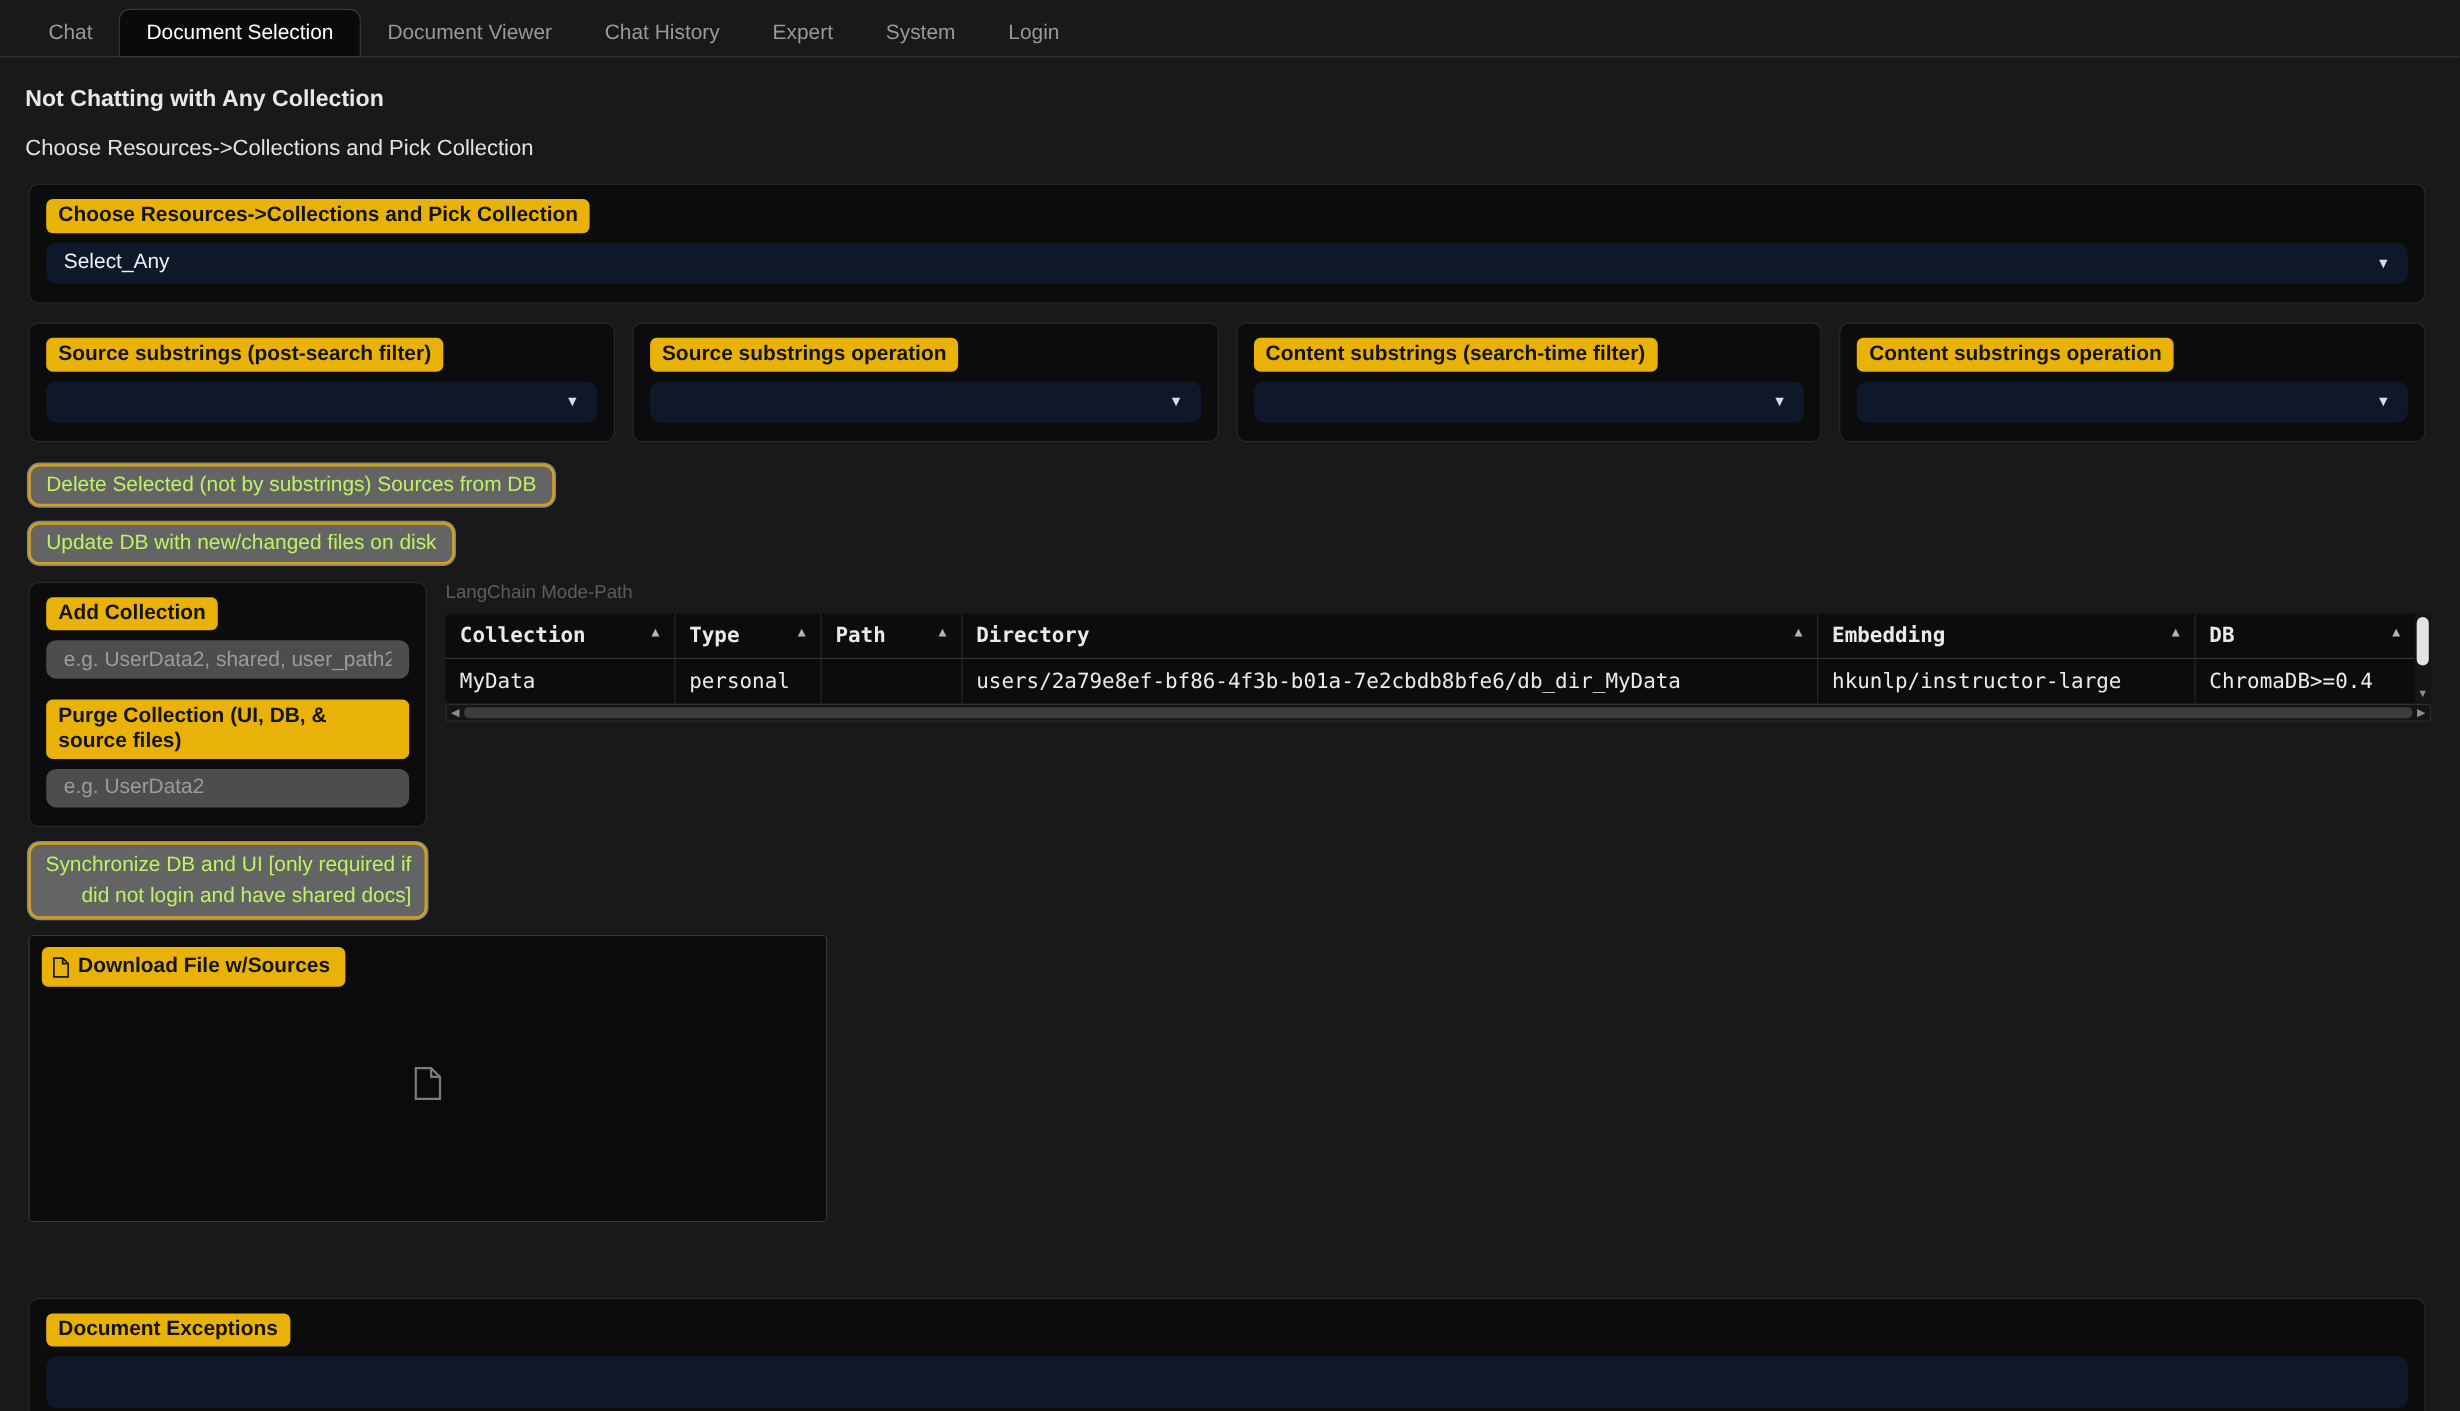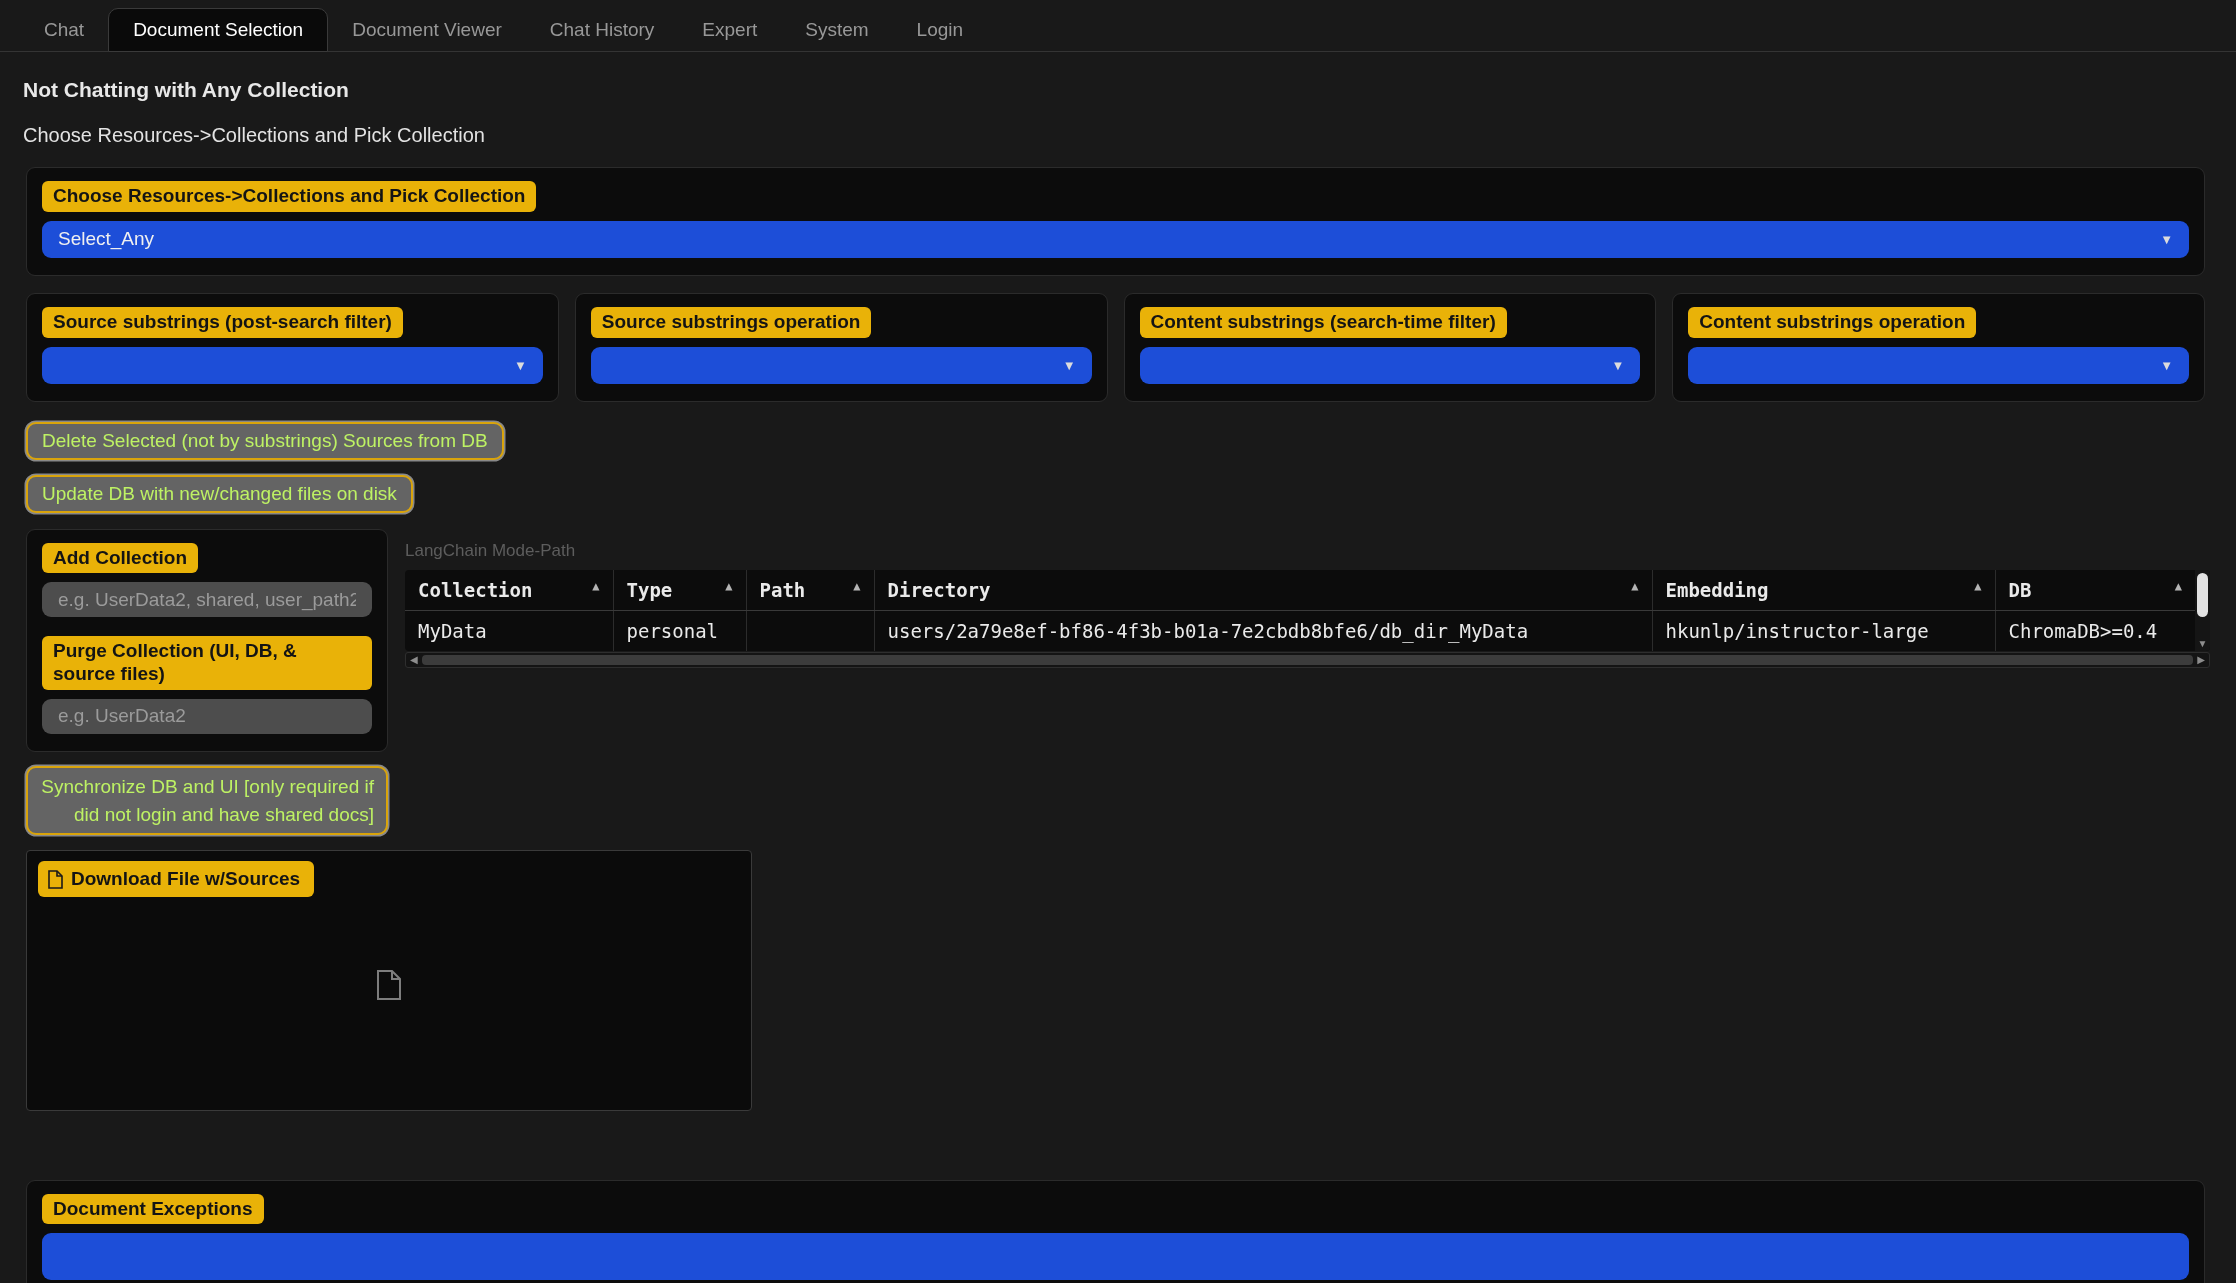--- a/index.html
+++ b/index.html
@@ -12,21 +12,21 @@
   .tab.active { background:#0a0a0a; color:#fff; border:1px solid #3a3a3a; border-radius:10px 10px 0 0; margin-bottom:-1px; }
 
   
   .status-title { font-size:21px; font-weight:bold; margin:26px 0 0 23px; }
   .subtitle { font-size:20px; margin:22px 0 0 23px; color:#e3e3e3; }
 
   
   .panel { background:#0c0c0c; border:1px solid #2b2b2b; border-radius:9px; padding:13px 15px 17px 15px; }
   .badge { display:inline-block; background:#e9b208; color:#141414; font-weight:bold; font-size:19px;
            padding:4px 11px; border-radius:6px; line-height:1.2; }
-  .gray-box { background:#1d4ed8; border-radius:9px; margin-top:9px; }
+  .gray-box { background:#0f172a; border-radius:9px; margin-top:9px; }
   .dropdown { height:37px; display:flex; align-items:center; padding:0 16px; position:relative; cursor:pointer; }
   .dropdown .value { font-size:19px; color:#f0f0f0; }
   .caret { position:absolute; right:16px; top:50%; transform:translateY(-50%); font-size:13px; color:#dcdcdc; }
   input.text-input { width:100%; height:35px; background:#4d4d4d; border:none; border-radius:9px;
      padding:0 16px; font-size:19px; color:#f0f0f0; font-family:"Liberation Sans", sans-serif; }
   input.text-input::placeholder { color:#9b9b9b; }
 
   .picker-panel { margin:20px 31px 0 26px; }
   .filters-row { display:grid; grid-template-columns:repeat(4,1fr); gap:16px; margin:17px 31px 0 26px; }
 
@@ -45,21 +45,21 @@
 
   .download-panel { margin-top:15px; width:726px; height:261px; background:#0b0b0b;
       border:1px solid #3a3a3a; border-radius:4px; position:relative; }
   .download-btn { position:absolute; left:11px; top:10px; background:#e9b208; color:#141414;
       font-weight:bold; font-size:19px; border:none; border-radius:6px; padding:7px 14px 7px 10px;
       display:flex; align-items:center; gap:8px; cursor:pointer; font-family:"Liberation Sans", sans-serif; }
   .file-glyph { display:inline-block; }
   .center-file { position:absolute; left:50%; top:118px; transform:translateX(-50%); }
 
   
-  .table-area { position:absolute; left:405px; top:12px; right:26px; }
+  .table-area { position:absolute; left:405px; top:0; right:26px; }
   .table-caption { font-size:17px; color:#5d5d5d; margin-bottom:9px; }
   .table-wrap { position:relative; background:#0c0c0c; border-radius:4px; padding-right:15px; }
   table { width:100%; border-collapse:collapse; table-layout:fixed;
       font-family:"DejaVu Sans Mono","Liberation Mono", monospace; font-size:19px; color:#eaeaea; }
   th, td { text-align:left; padding:9px 13px; border-right:1px solid #2c2c2c; overflow:hidden; white-space:nowrap; }
   th { font-weight:bold; border-bottom:1px solid #3a3a3a; height:40px; cursor:pointer; }
   td { border-bottom:1px solid #262626; height:40px; }
   tr:last-child td { border-bottom:none; }
   th:last-child, td:last-child { border-right:none; }
   .th-inner { display:flex; justify-content:space-between; }

